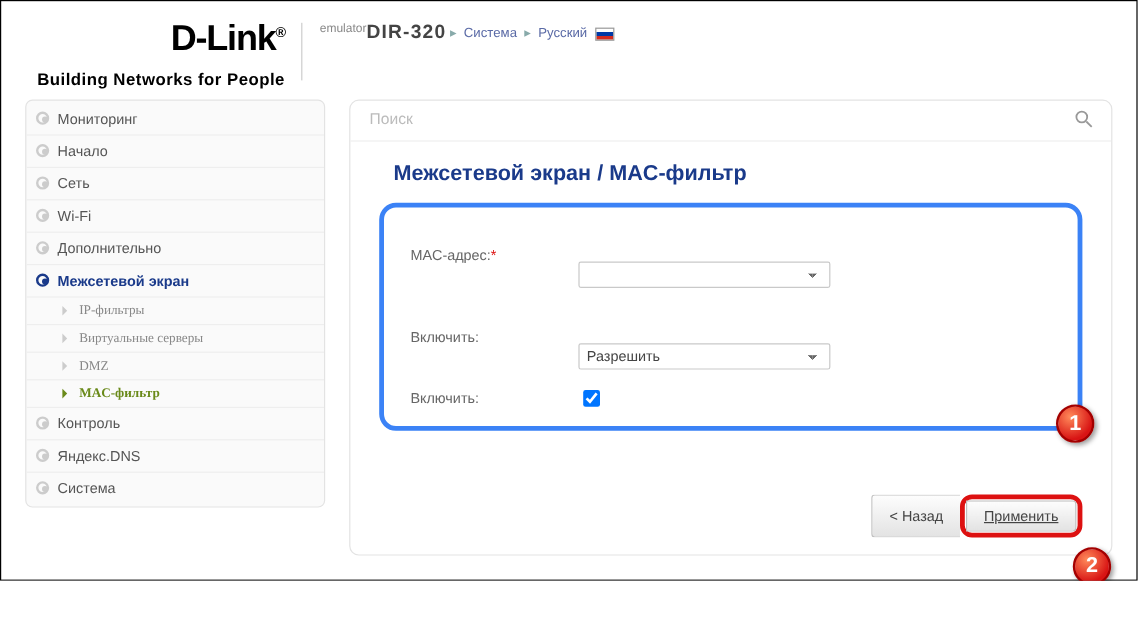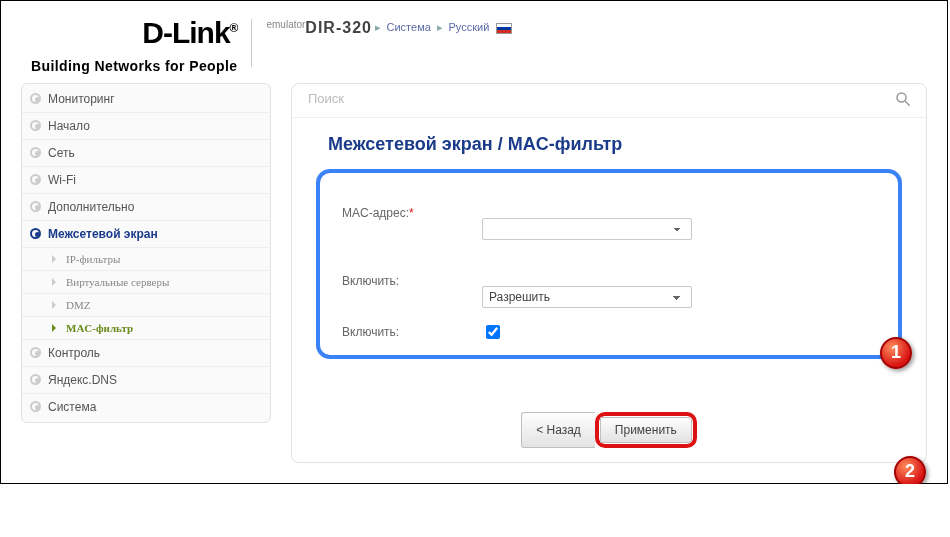--- a/index.html
+++ b/index.html
@@ -182,38 +182,38 @@
     background: radial-gradient(circle at 35% 30%, #ff8a5a, #d81414 70%);
     border: 2px solid #a30000;
     color:#fff; font-weight:bold; font-size:18px;
     display:flex; align-items:center; justify-content:center;
     box-shadow: 2px 2px 4px rgba(0,0,0,.4);
   }
   .callout.c1 { right:-14px; bottom:-14px; }
 
   .footer-btns {
     padding: 10px 24px 14px 24px;
-    display:flex; justify-content:center; gap:0;
+    display:flex; justify-content:flex-end; gap:0;
     position: relative;
   }
   .btn {
     border:1px solid #c0c0c0;
     background: linear-gradient(#fdfdfd,#e3e3e3);
     padding: 5px 14px;
     font-size: 12px; color:#444;
     cursor:pointer;
   }
   .btn-back { border-radius: 3px 0 0 3px; border-right:none; }
   .btn-apply-wrap {
     border: 4px solid #d11;
     border-radius: 10px;
     padding: 1px;
     display:inline-block;
   }
-  .btn-apply { border-radius: 0 3px 3px 0; }
+  .btn-apply { border-radius: 0 3px 3px 0; text-decoration: underline; }
   .callout.c2 { position:absolute; right:0px; bottom:-26px; }
 
   .logo .reg { font-size:12px; vertical-align: super; }
 </style>
 </head>
 <body>
 
 <div class="page">
   <div class="header">
     <div class="logo-row">

